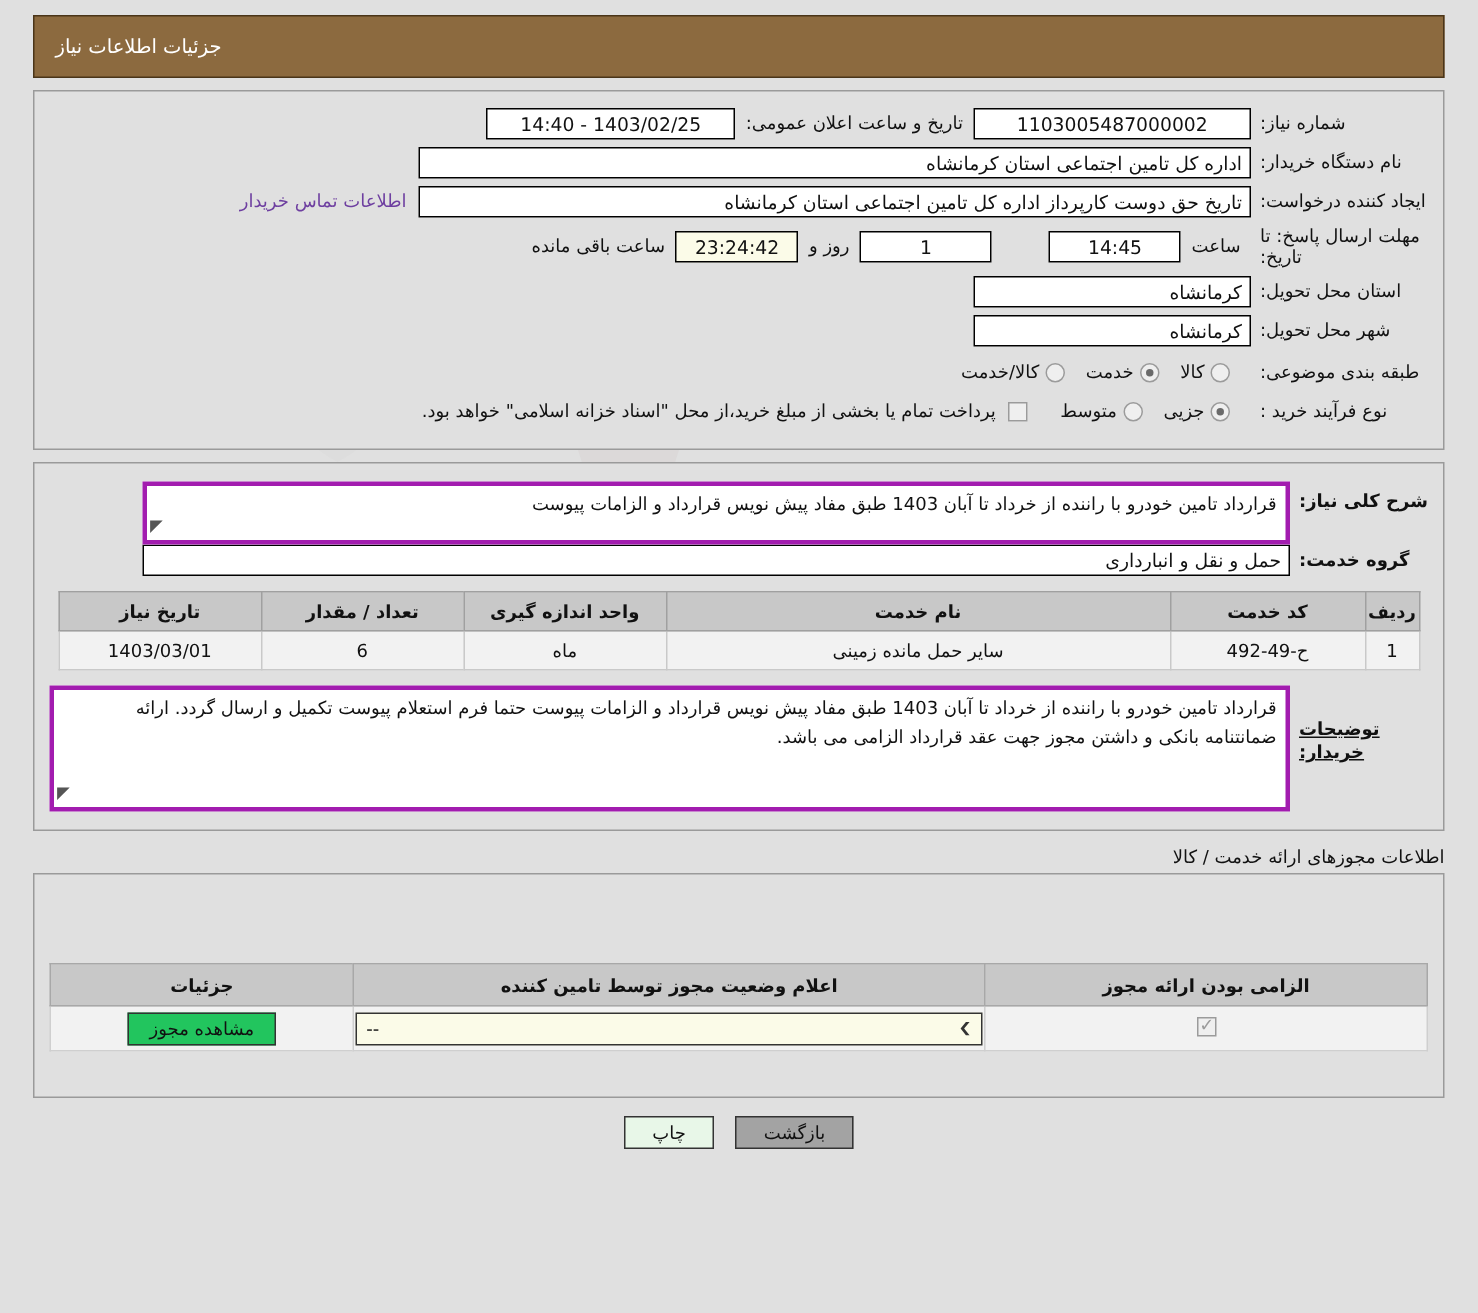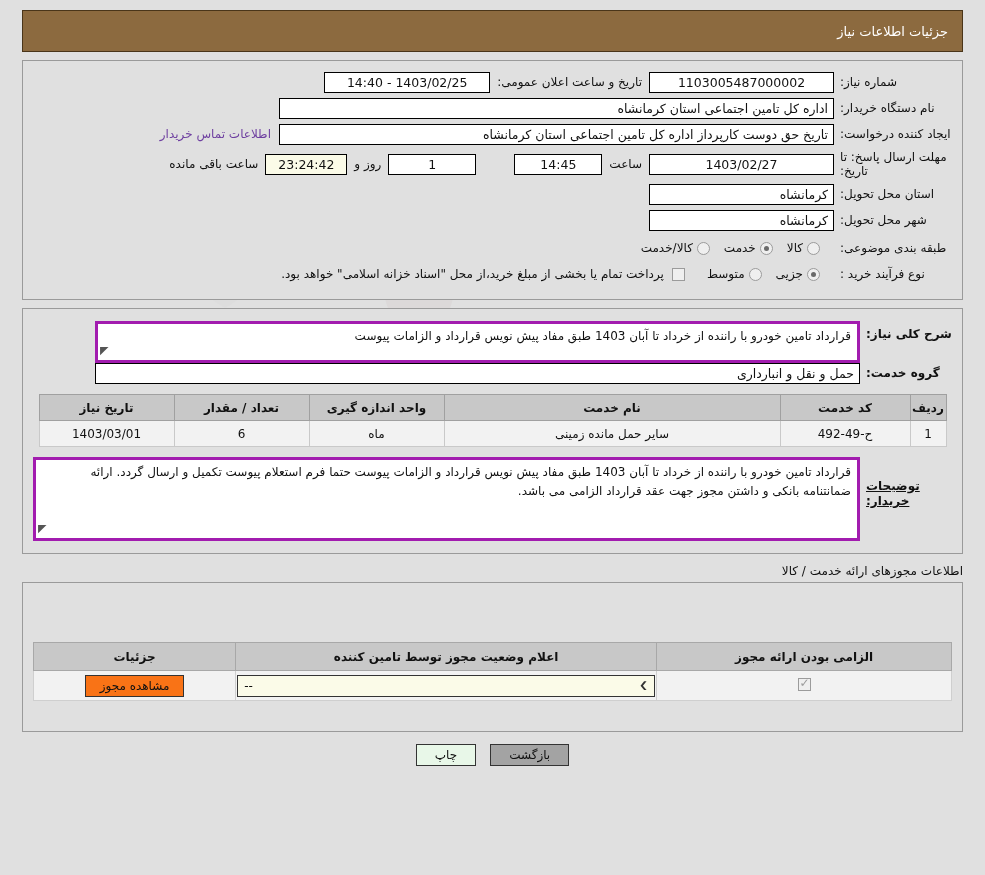--- a/index.html
+++ b/index.html
@@ -33,21 +33,21 @@
   .layer { position: relative; z-index: 2; }
 
   
   .header-bar {
     margin: 10px 22px 0 22px;
     height: 42px;
     background: #8c6a3f;
     border: 1px solid #4a3519;
     display: flex;
     align-items: center;
-    justify-content: flex-start;
+    justify-content: flex-end;
     padding: 0 14px;
   }
   .header-bar .title {
     color: #ffffff;
     font-size: 13px;
   }
 
   
   .panel {
     margin: 8px 22px 0 22px;
@@ -237,21 +237,21 @@
     height: 22px;
     margin: 0 auto;
     width: 418px;
     padding: 0 6px;
     font-size: 12px;
     direction: rtl;
   }
   .sel .chev { font-size: 11px; color: #333; transform: scaleY(0.8); }
   .btn-small {
     border: 1px solid #333;
-    background: #f97316;
+    background: #22c55e;
     height: 22px;
     line-height: 20px;
     font-size: 12px;
     padding: 0 14px;
     display: inline-block;
     cursor: pointer;
   }
 
   
   .footer {
@@ -308,21 +308,20 @@
       </div>
 
       <div class="frow">
         <div class="flabel">ایجاد کننده درخواست:</div>
         <div class="fld right" style="width:555px;">تاریخ حق دوست کارپرداز اداره کل تامین اجتماعی استان کرمانشاه</div>
         <div class="link">اطلاعات تماس خریدار</div>
       </div>
 
       <div class="frow" style="min-height:30px;">
         <div class="flabel two-line">مهلت ارسال پاسخ: تا تاریخ:</div>
-        <div class="fld" style="width:185px;">1403/02/27</div>
         <div class="inline-lbl">ساعت</div>
         <div class="fld" style="width:88px;">14:45</div>
         <div class="fld" style="width:88px;margin-right:38px;">1</div>
         <div class="inline-lbl">روز و</div>
         <div class="fld yellowish" style="width:82px;">23:24:42</div>
         <div class="inline-lbl">ساعت باقی مانده</div>
       </div>
 
       <div class="frow">
         <div class="flabel">استان محل تحویل:</div>

